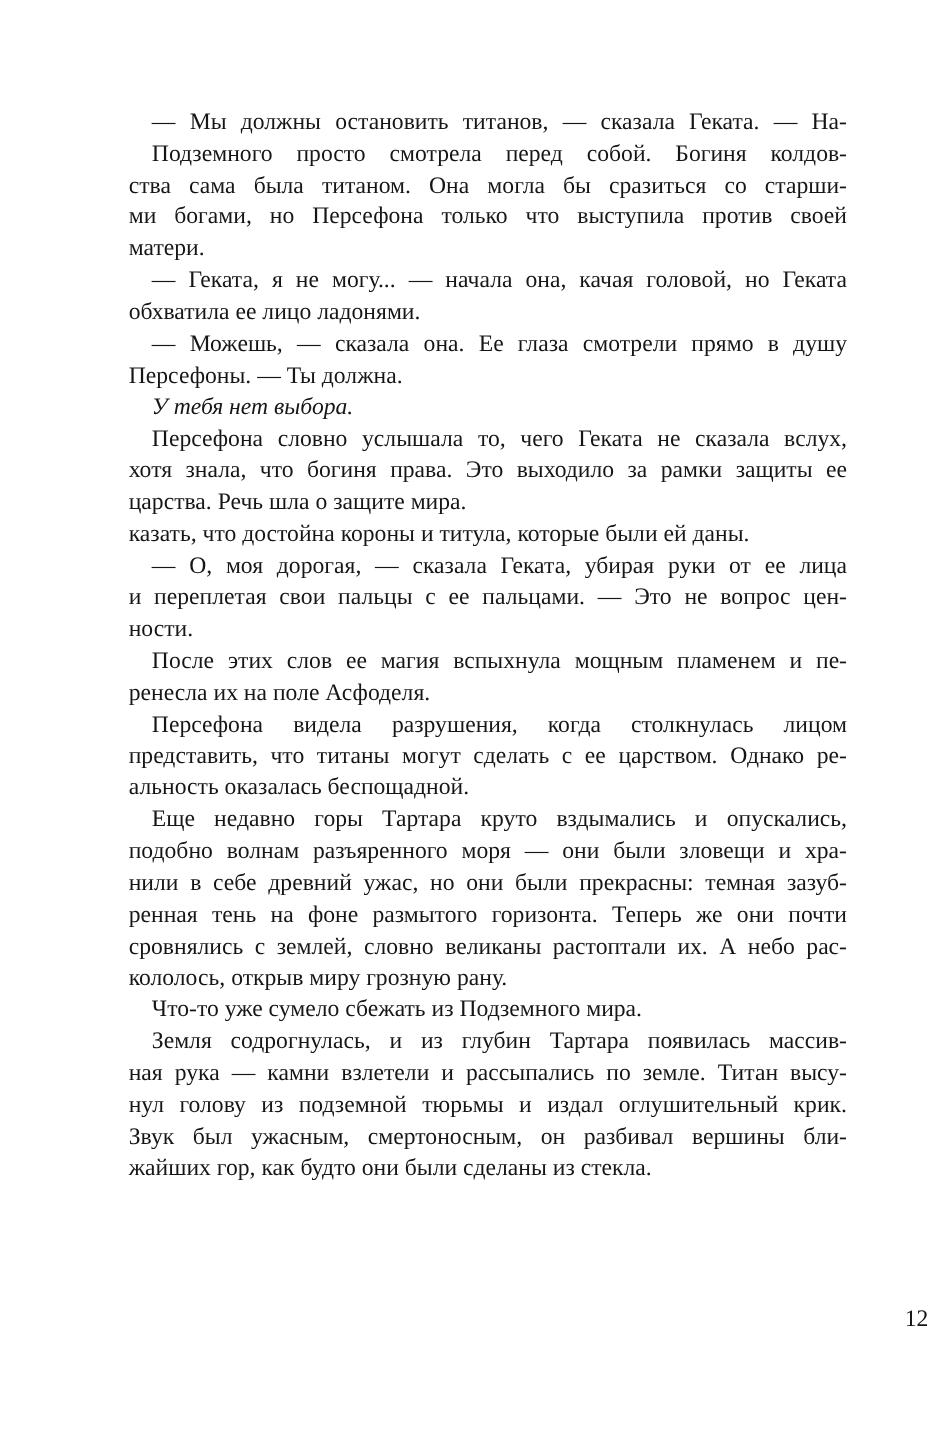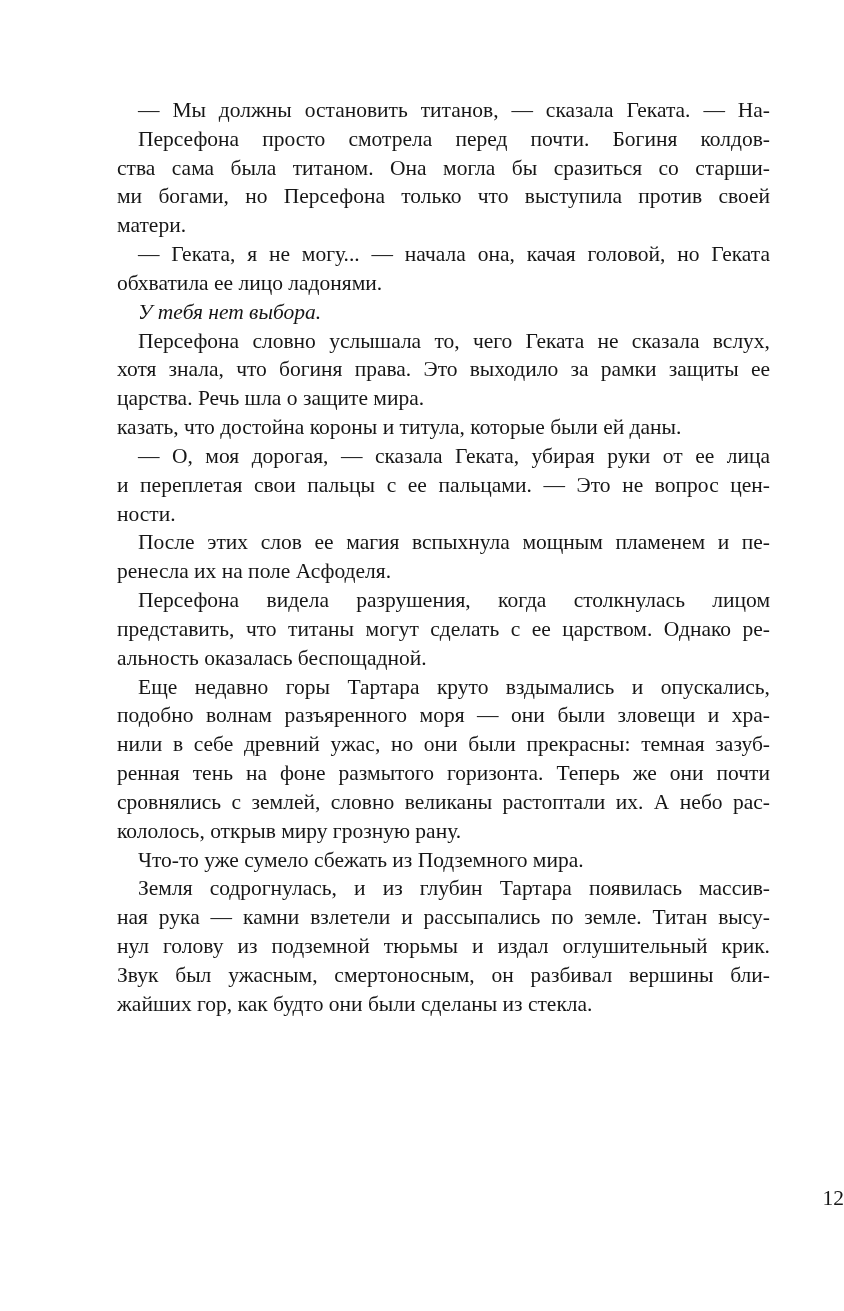--- a/index.html
+++ b/index.html
@@ -49,28 +49,32 @@
 </style>
 </head>
 <body>
 
 <div class="book-page">
   <div class="text-block">
       <div class="paragraph">
         <div class="line first">— Мы должны остановить титанов, — сказала Геката. — На-</div>
       </div>
       <div class="paragraph">
-        <div class="line first">Персефона просто смотрела перед почти. Богиня колдов-</div>
+        <div class="line first">Подземного просто смотрела перед собой. Богиня колдов-</div>
         <div class="line">ства сама была титаном. Она могла бы сразиться со старши-</div>
         <div class="line">ми богами, но Персефона только что выступила против своей</div>
         <div class="line last">матери.</div>
       </div>
       <div class="paragraph">
         <div class="line first">— Геката, я не могу... — начала она, качая головой, но Геката</div>
         <div class="line last">обхватила ее лицо ладонями.</div>
+      </div>
+      <div class="paragraph">
+        <div class="line first">— Можешь, — сказала она. Ее глаза смотрели прямо в душу</div>
+        <div class="line last">Персефоны. — Ты должна.</div>
       </div>
       <div class="paragraph italic">
         <div class="line first last">У тебя нет выбора.</div>
       </div>
       <div class="paragraph">
         <div class="line first">Персефона словно услышала то, чего Геката не сказала вслух,</div>
         <div class="line">хотя знала, что богиня права. Это выходило за рамки защиты ее</div>
         <div class="line last">царства. Речь шла о защите мира.</div>
       </div>
       <div class="paragraph">

